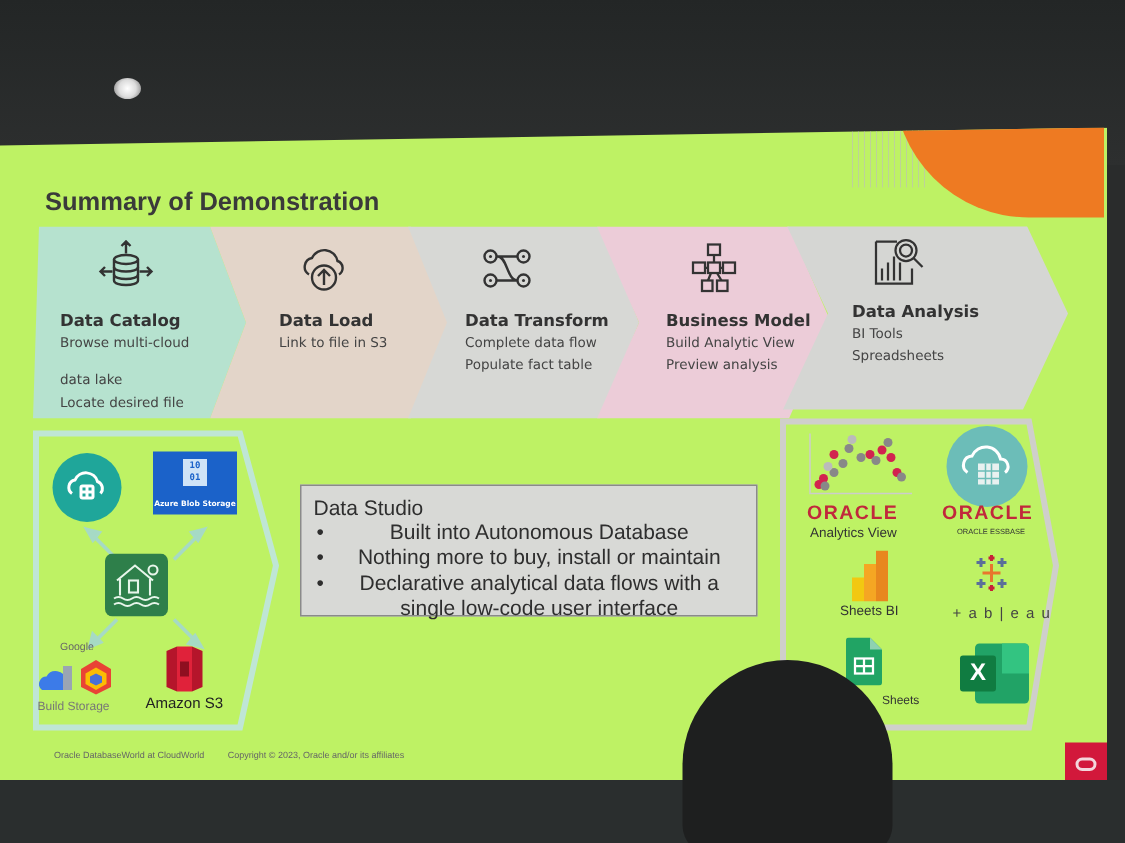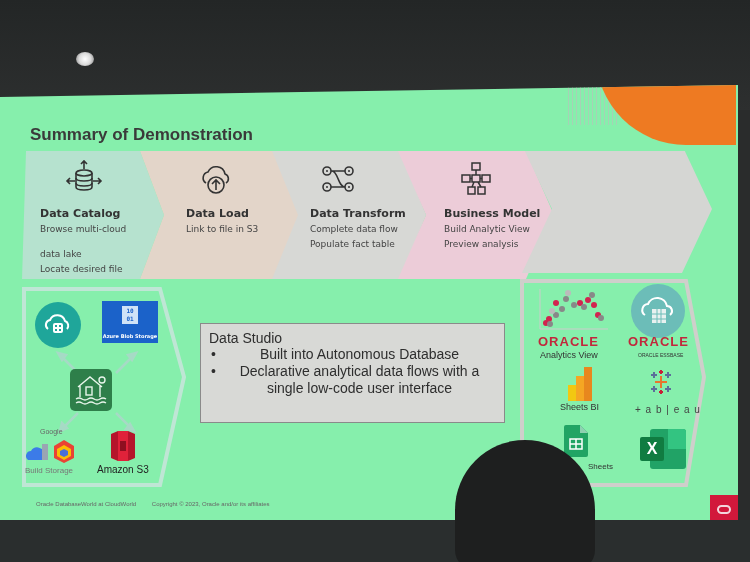--- a/index.html
+++ b/index.html
@@ -3,40 +3,40 @@
 <meta charset="utf-8">
 <style>
   * { box-sizing: border-box; margin: 0; padding: 0; }
   html, body { width: 750px; height: 562px; overflow: hidden; background: #2a2c2c; }
   body { position: relative; font-family: "DejaVu Sans", sans-serif; color: #3a3a3a; }
 
   .room-top { position: absolute; left: 0; top: 0; width: 750px; height: 110px; background: linear-gradient(180deg,#232626 0%,#2d2f2f 100%); }
   .light { position: absolute; left: 76px; top: 52px; width: 18px; height: 14px; border-radius: 50%; background: radial-gradient(circle,#fff 0%,#dcdcdc 50%,#777 100%); }
   .room-bottom { position: absolute; left: 0; top: 520px; width: 750px; height: 42px; background: #2a2e2e; }
 
-  .slide { position: absolute; left: 0; top: 85px; width: 748px; height: 438px; background: #86efac;
+  .slide { position: absolute; left: 0; top: 85px; width: 748px; height: 438px; background: #bef264;
     clip-path: polygon(0 12px, 738px 0, 738px 438px, 0 435px); }
   .orange { position: absolute; right: 12px; top: -30px; width: 140px; height: 90px; border-radius: 0 0 0 90px; background: #ee7a22; }
   .hatch { position: absolute; right: 130px; top: 0; width: 50px; height: 40px;
     background: repeating-linear-gradient(90deg,#bdbdbd 0 1px,transparent 1px 4px); opacity: .6; }
 
   .title { position: absolute; left: 30px; top: 40px; font-size: 17px; font-weight: bold; color: #3a3a3a; font-family: "Liberation Sans", sans-serif; }
 
   .steps { position: absolute; left: 22px; top: 66px; width: 690px; height: 128px; }
   .step { position: absolute; top: 0; height: 128px; }
   .step .shape { position: absolute; inset: 0; }
   .step .content { position: absolute; top: 8px; }
   .step .icon { width: 40px; height: 40px; margin-left: 14px; }
   .step h3 { font-size: 11px; font-weight: bold; color: #333; margin-top: 4px; font-family: "DejaVu Sans", sans-serif; }
   .step p { font-size: 9px; color: #444; line-height: 12px; margin-top: 3px; }
 
   .bottom-left { position: absolute; left: 20px; top: 200px; width: 170px; height: 205px; }
   .bottom-right { position: absolute; left: 518px; top: 192px; width: 190px; height: 213px; }
 
-  .studio-box { position: absolute; left: 200px; top: 238px; width: 305px; height: 100px; background: #d8d9d6; border: 1px solid #8a8a8a; padding: 6px 8px; font-family: "Liberation Sans", sans-serif; }
+  .studio-box { position: absolute; left: 200px; top: 238px; width: 305px; height: 88px; background: #d8d9d6; border: 1px solid #8a8a8a; padding: 6px 8px; font-family: "Liberation Sans", sans-serif; }
   .studio-box .head { font-size: 14px; color: #2e2e2e; }
   .studio-box ul { list-style: none; text-align: center; }
   .studio-box li { font-size: 14px; color: #2e2e2e; padding-left: 14px; position: relative; line-height: 17px; }
   .studio-box li::before { content: "•"; position: absolute; left: 2px; }
 
   .logo-label { position: absolute; font-size: 8px; color: #333; font-family: "Liberation Sans", sans-serif; }
 
   .footer { position: absolute; left: 36px; top: 416px; font-size: 6px; color: #666; font-family: "Liberation Sans", sans-serif; }
   .footer span { margin-right: 14px; }
   .oracle-badge { position: absolute; left: 710px; top: 410px; width: 28px; height: 28px; background: #d2183b; display: flex; align-items: center; justify-content: center; }
@@ -141,20 +141,34 @@
         <h3>Business Model</h3>
         <p>Build Analytic View</p>
         <p>Preview analysis</p>
       </div>
     </div>
 
     <div class="step" style="left:500px;width:190px;">
       <svg class="shape" viewBox="0 0 190 128" preserveAspectRatio="none">
         <polygon points="0,-6 160,-6 190,58 160,122 0,122 30,58" fill="#d5d6d3"></polygon>
       </svg>
+      <div class="content" style="left:46px;top:2px;">
+        <svg class="icon" viewBox="0 0 40 40" style="margin-left:10px;">
+          <g fill="none" stroke="#333" stroke-width="1.5">
+            <path d="M6 8h14M6 8v28h24V26"></path>
+            <path d="M10 34V26M14 34V22M18 34V18M22 34V22"></path>
+            <circle cx="26" cy="14" r="7"></circle>
+              <circle cx="26" cy="14" r="4"></circle>
+            <path d="M31 19l6 6"></path>
+          </g>
+        </svg>
+        <h3>Data Analysis</h3>
+        <p>BI Tools</p>
+        <p>Spreadsheets</p>
+      </div>
     </div>
   </div>
 
   <div class="bottom-left">
     <svg width="170" height="205" viewBox="0 0 170 205" style="position:absolute;left:0;top:0">
       <polygon points="4,4 140,4 164,92 140,200 4,200" fill="none" stroke="#bfe6d5" stroke-width="4"></polygon>
     </svg>
 
     <svg style="position:absolute;left:14px;top:16px" width="48" height="48" viewBox="0 0 48 48">
       <circle cx="24" cy="24" r="23" fill="#1fa69a"></circle>
@@ -213,20 +227,21 @@
       <rect x="10" y="2" width="10" height="30" fill="#e0223a"></rect>
       <rect x="12" y="12" width="6" height="10" fill="#8e0f20"></rect>
     </svg>
     <div class="logo-label" style="left:77px;top:179px;font-size:10px;color:#222;">Amazon S3</div>
   </div>
 
   <div class="studio-box">
     <div class="head">Data Studio</div>
     <ul>
       <li>Built into Autonomous Database</li>
+      <li>Nothing more to buy, install or maintain</li>
       <li>Declarative analytical data flows with a</li>
       <li style="padding-left: 14px; --x: 0;" class="cont">single low-code user interface</li>
     </ul>
   </div>
 
   <div class="bottom-right">
     <svg width="190" height="213" viewBox="0 0 190 213" style="position:absolute;left:0;top:0">
       <polygon points="4,4 168,4 186,100 168,208 4,208" fill="none" stroke="#cfcfcb" stroke-width="4"></polygon>
     </svg>
 

